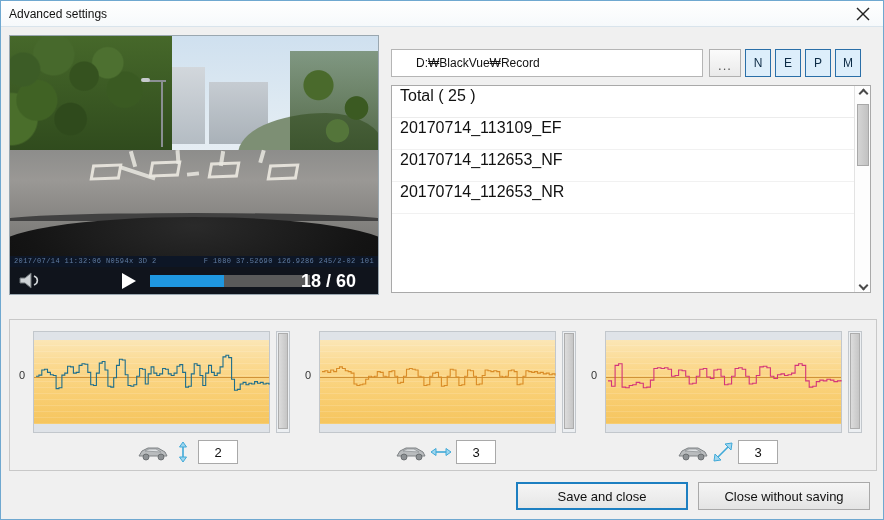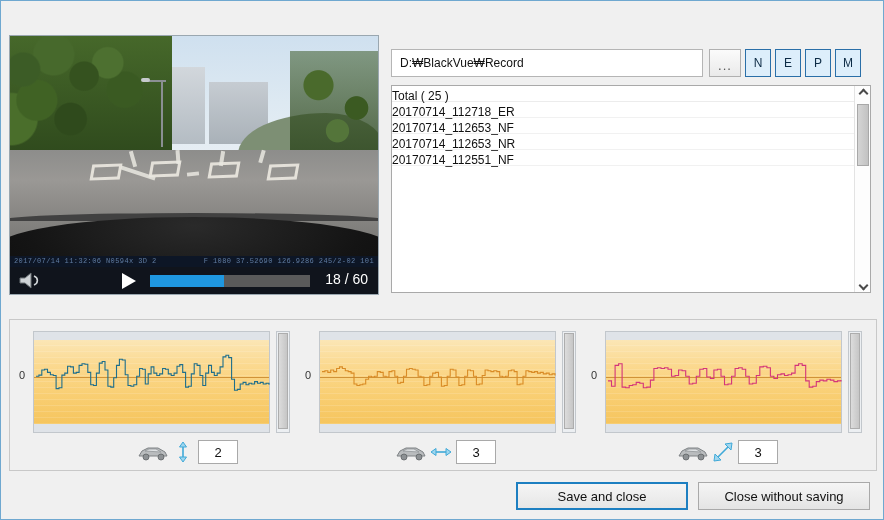--- a/index.html
+++ b/index.html
@@ -139,29 +139,29 @@
   }
   .track {
     position:absolute; left:140px; top:8px; width:160px; height:12px;
     background:#5a5a5a; cursor:pointer;
   }
   .trackfill {
     position:absolute; left:0; top:0; height:100%; width:46%;
     background:#1f97e0;
   }
   .counter {
-    position:absolute; right:10px; top:4px;
-    color:#fff; font-size:14px;
+    position:absolute; right:22px; top:4px;
+    color:#fff; font-size:18px;font-weight:bold;
   }
 
   
   .pathbox {
     position:absolute; left:390px; top:48px; width:312px; height:28px;
     background:#fff; border:1px solid #b5b5b5;
-    display:flex; align-items:center; padding-left:8px;
+    display:flex; align-items:center; padding-left:24px;
     font-size:12px; color:#111;
   }
   .btn-browse {
     position:absolute; left:708px; top:48px; width:32px; height:28px;
     background:linear-gradient(#fbfbfb,#eaeaea);
     border:1px solid #b0b0b0;
     display:flex; align-items:flex-end; justify-content:center;
     font-size:13px; color:#555; cursor:pointer; letter-spacing:1px;
     padding-bottom:3px;
   }
@@ -179,22 +179,22 @@
   
   .listwrap {
     position:absolute; left:390px; top:84px; width:480px; height:208px;
     background:#fff; border:1px solid #a9a9a9;
   }
   .listitems {
     position:absolute; left:0; top:0; right:16px; bottom:0;
     overflow:hidden;
   }
   .lrow {
-    height:16px; line-height:20px; 
-    font-size:12px; color:#111;
+    height:32px; line-height:20px; padding-left:8px;
+    font-size:16px; color:#111;
     border-bottom:1px solid #f1f1f1; cursor:default;
   }
   .lrow.total { border-bottom:1px solid #ececec; }
   .vsb {
     position:absolute; right:0; top:0; width:16px; bottom:0;
     background:#fdfdfd; border-left:1px solid #e3e3e3;
   }
   .vsb .arr {
     position:absolute; left:0; width:16px; height:16px;
     display:flex; align-items:center; justify-content:center; cursor:pointer;
@@ -288,20 +288,31 @@
     left:697px; width:172px;
     background:linear-gradient(#f5f5f5,#e4e4e4);
     border:1px solid #a9a9a9;
   }
 </style>
 </head>
 <body>
 
 <div class="window">
 
+  <div class="titlebar">
+    <div class="title">Advanced settings</div>
+    <div class="closebtn">
+      <span>
+        <svg width="14" height="14" viewBox="0 0 14 14">
+          <line x1="1" y1="1" x2="13" y2="13" stroke="#222" stroke-width="1.4"></line>
+          <line x1="13" y1="1" x2="1" y2="13" stroke="#222" stroke-width="1.4"></line>
+        </svg>
+      </span>
+    </div>
+  </div>
 
   <div class="video">
     <div class="sky"></div>
     <div class="bldg-a"></div>
     <div class="bldg-b"></div>
     <div class="bldg-c"></div>
     <div class="hill"></div>
     <div class="treesL"></div>
     <div class="treesR"></div>
     <div class="lamp-pole"></div>
@@ -349,24 +360,23 @@
   </div>
   <div class="btn-browse">...</div>
   <div class="modebtn n">N</div>
   <div class="modebtn e">E</div>
   <div class="modebtn p">P</div>
   <div class="modebtn m">M</div>
 
   <div class="listwrap">
     <div class="listitems">
       <div class="lrow total">Total ( 25 )</div>
-      <div class="lrow">20170714_112718_ER</div>
+      <div class="lrow">20170714_113109_EF</div>
       <div class="lrow">20170714_112653_NF</div>
       <div class="lrow">20170714_112653_NR</div>
-      <div class="lrow">20170714_112551_NF</div>
     </div>
     <div class="vsb">
       <div class="arr up">
           <i class="chev u"></i>
         </div>
       <div class="thumb"></div>
       <div class="arr dn">
           <i class="chev d"></i>
         </div>
     </div>

